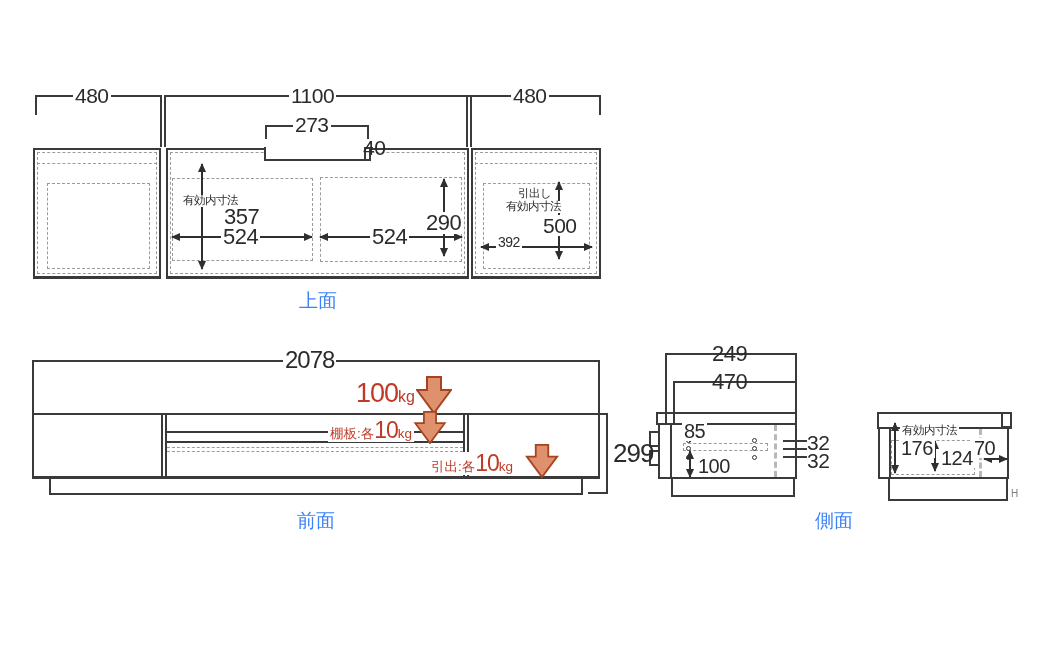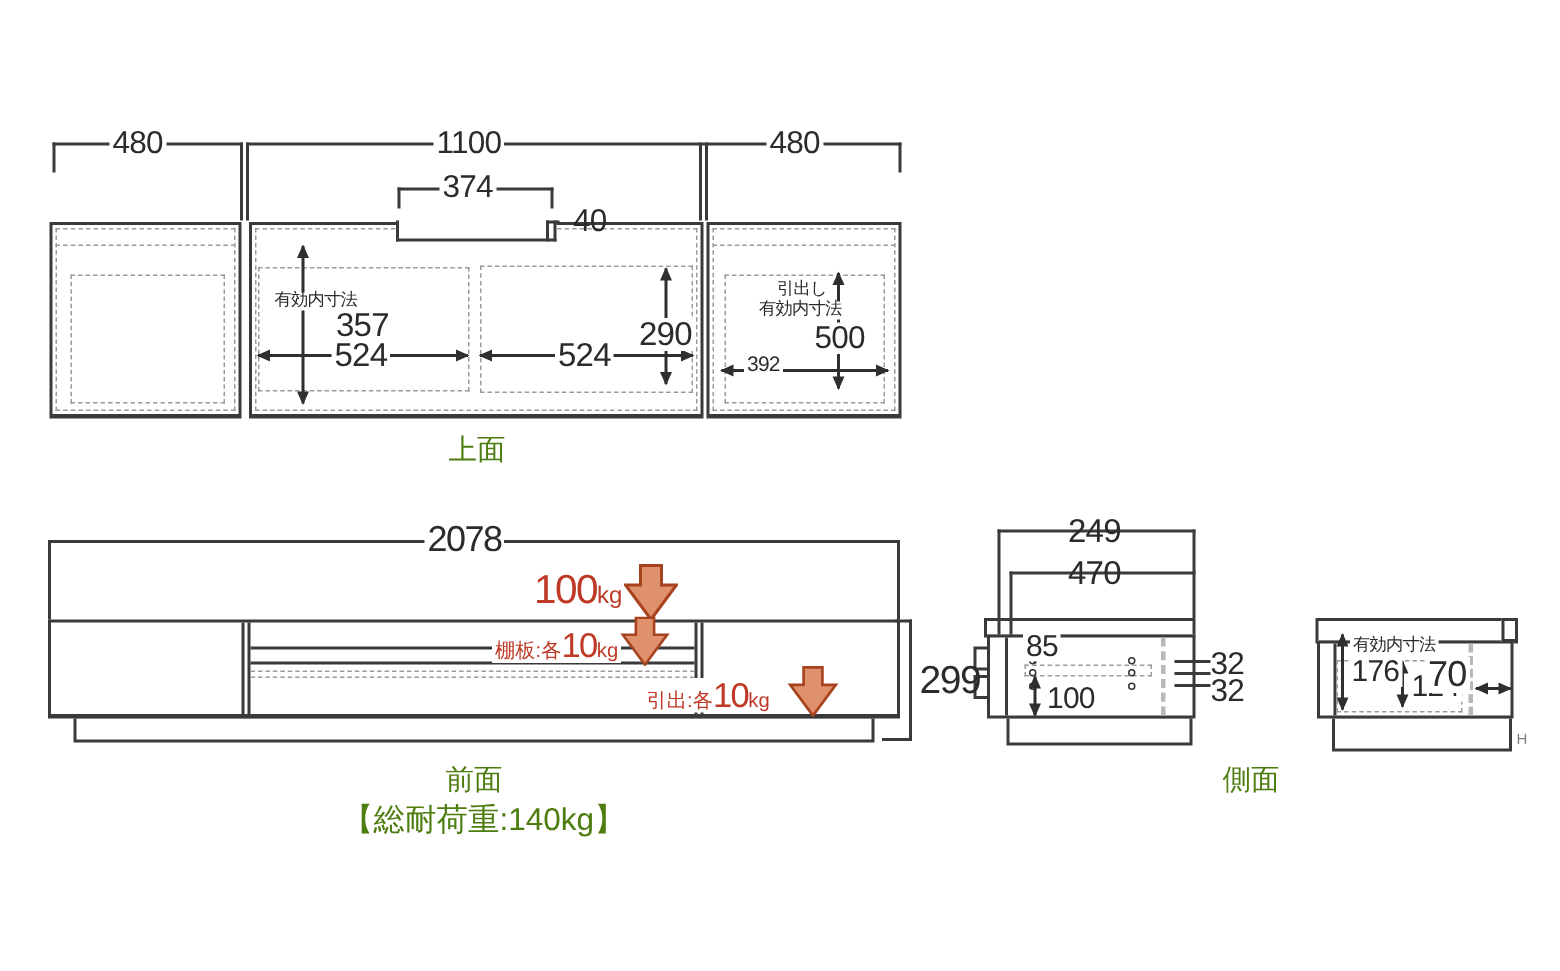--- a/index.html
+++ b/index.html
@@ -18,21 +18,21 @@
   .va::after{content:"";position:absolute;left:-3.5px;bottom:-1px;width:0;height:0;
       border-left:4.5px solid transparent;border-right:4.5px solid transparent;border-top:9px solid #2f2f2f;}
   .ha{position:absolute;height:2px;background:#2f2f2f;z-index:3;}
   .ha::before{content:"";position:absolute;top:-3.5px;left:-1px;width:0;height:0;
       border-top:4.5px solid transparent;border-bottom:4.5px solid transparent;border-right:9px solid #2f2f2f;}
   .ha::after{content:"";position:absolute;top:-3.5px;right:-1px;width:0;height:0;
       border-top:4.5px solid transparent;border-bottom:4.5px solid transparent;border-left:9px solid #2f2f2f;}
   .dim{position:absolute;color:#2b2b2b;background:#fff;padding:0 2px;line-height:1;
        white-space:nowrap;z-index:4;letter-spacing:-0.5px;}
   .nobg{background:transparent;}
-  .cap{position:absolute;color:#4d7c0f;font-size:19px;line-height:1;z-index:4;}
+  .cap{position:absolute;color:#3b82f6;font-size:19px;line-height:1;z-index:4;}
   .rlabel{position:absolute;display:flex;align-items:baseline;background:#fff;padding:0 2px;
           color:#bf3a26;line-height:1;white-space:nowrap;z-index:4;}
   .circ{position:absolute;width:5px;height:5px;border:1.5px solid #333;border-radius:50%;
         box-sizing:border-box;background:#fff;z-index:3;}
   .barrow{position:absolute;z-index:5;}
   .cmark{position:absolute;color:#808080;font-size:10px;line-height:1;z-index:4;}
 </style>
 </head>
 <body>
 
@@ -47,38 +47,38 @@
   <div class="ln" style="left:466px;top:95px;width:2px;height:52px;"></div>
   <div class="ln" style="left:470px;top:95px;width:2px;height:52px;"></div>
   <div class="ln" style="left:599px;top:95px;width:2px;height:20px;"></div>
   <div class="dim" style="left:73px;top:85px;font-size:21px;">480</div>
   <div class="dim" style="left:289px;top:85px;font-size:21px;">1100</div>
   <div class="dim" style="left:511px;top:85px;font-size:21px;">480</div>
 
   <div class="ln" style="left:265px;top:125px;width:104px;height:2px;"></div>
   <div class="ln" style="left:265px;top:125px;width:2px;height:14px;"></div>
   <div class="ln" style="left:367px;top:125px;width:2px;height:14px;"></div>
-  <div class="dim" style="left:293px;top:114px;font-size:21px;">374</div>
+  <div class="dim" style="left:293px;top:114px;font-size:21px;">273</div>
 
   <div class="bx" style="left:33px;top:148px;width:128px;height:131px;border-bottom-width:3px;"></div>
   <div class="bx" style="left:166px;top:148px;width:303px;height:131px;border-bottom-width:3px;"></div>
   <div class="bx" style="left:471px;top:148px;width:130px;height:131px;border-bottom-width:3px;"></div>
 
   <div class="dr" style="left:37px;top:152px;width:120px;height:122px;"></div>
   <div class="dh" style="left:37px;top:163px;width:120px;"></div>
   <div class="dr" style="left:47px;top:183px;width:103px;height:86px;"></div>
 
   <div class="dr" style="left:170px;top:152px;width:295px;height:122px;"></div>
   <div class="dr" style="left:172px;top:178px;width:141px;height:83px;"></div>
   <div class="dr" style="left:320px;top:177px;width:142px;height:85px;"></div>
 
   <div class="notch" style="left:264px;top:147px;width:107px;height:14px;"></div>
   <div class="ln" style="left:364px;top:147px;width:2px;height:14px;z-index:3;"></div>
   <div class="ln" style="left:364px;top:147px;width:9px;height:2px;z-index:3;"></div>
-  <div class="dim nobg" style="left:380px;top:137px;font-size:21px;">40</div>
+  <div class="dim nobg" style="left:361px;top:137px;font-size:21px;">40</div>
 
   <div class="va" style="left:201px;top:164px;height:105px;"></div>
   <div class="dim" style="left:181px;top:195px;font-size:11.5px;">有効内寸法</div>
   <div class="dim" style="left:186px;top:206px;font-size:22px;margin-left:36px;">357</div>
   <div class="ha" style="left:172px;top:236px;width:140px;"></div>
   <div class="dim" style="left:221px;top:226px;font-size:22px;">524</div>
   <div class="ha" style="left:320px;top:236px;width:142px;"></div>
   <div class="dim" style="left:370px;top:226px;font-size:22px;">524</div>
   <div class="va" style="left:443px;top:179px;height:77px;"></div>
   <div class="dim" style="left:424px;top:212px;font-size:22px;">290</div>
@@ -134,21 +134,20 @@
   <svg class="barrow" style="left:524px;top:444px;" width="36" height="34" viewBox="0 0 36 38">
     <path d="M11 1 H25 V14 H35 L18 37 L1 14 H11 Z" fill="#de916c" stroke="#a8431f" stroke-width="2"></path>
   </svg>
   <div class="rlabel" style="left:429px;top:452px;">
     <span style="font-size:13.5px;">引出:各</span>
       <span style="font-size:23px;letter-spacing:-1px;">10</span>
       <span style="font-size:13.5px;">kg</span>
   </div>
 
   <div class="cap" style="left:297px;top:511px;">前面</div>
-  <div class="cap" style="left:228px;top:536px;font-size:21px;">【総耐荷重:140kg】</div>
 
   <div class="ln" style="left:665px;top:353px;width:132px;height:2px;"></div>
   <div class="ln" style="left:665px;top:353px;width:2px;height:70px;"></div>
   <div class="ln" style="left:795px;top:353px;width:2px;height:59px;"></div>
   <div class="dim nobg" style="left:710px;top:343px;font-size:22px;">249</div>
   <div class="ln" style="left:673px;top:381px;width:124px;height:2px;"></div>
   <div class="ln" style="left:673px;top:381px;width:2px;height:42px;"></div>
   <div class="dim nobg" style="left:710px;top:371px;font-size:22px;">470</div>
 
   <div class="base" style="left:671px;top:477px;width:124px;height:20px;"></div>
@@ -184,19 +183,19 @@
   <div class="bx" style="left:878px;top:427px;width:131px;height:52px;"></div>
   <div class="ln" style="left:889px;top:429px;width:2px;height:48px;"></div>
   <div class="dv" style="left:979px;top:429px;height:48px;"></div>
   <div class="dr" style="left:891px;top:440px;width:84px;height:35px;"></div>
 
   <div class="va" style="left:894px;top:423px;height:50px;"></div>
   <div class="dim" style="left:900px;top:425px;font-size:11.5px;">有効内寸法</div>
   <div class="dim" style="left:899px;top:438px;font-size:20px;">176</div>
   <div class="va" style="left:934px;top:441px;height:30px;"></div>
   <div class="dim" style="left:939px;top:448px;font-size:20px;">124</div>
-  <div class="dim" style="left:950px;top:438px;font-size:24px;">70</div>
+  <div class="dim" style="left:972px;top:438px;font-size:20px;">70</div>
   <div class="ha" style="left:984px;top:458px;width:23px;"></div>
   <div class="cmark" style="left:1011px;top:489px;">H</div>
 
   <div class="cap" style="left:815px;top:511px;">側面</div>
 
 </div>
 
 </body></html>

